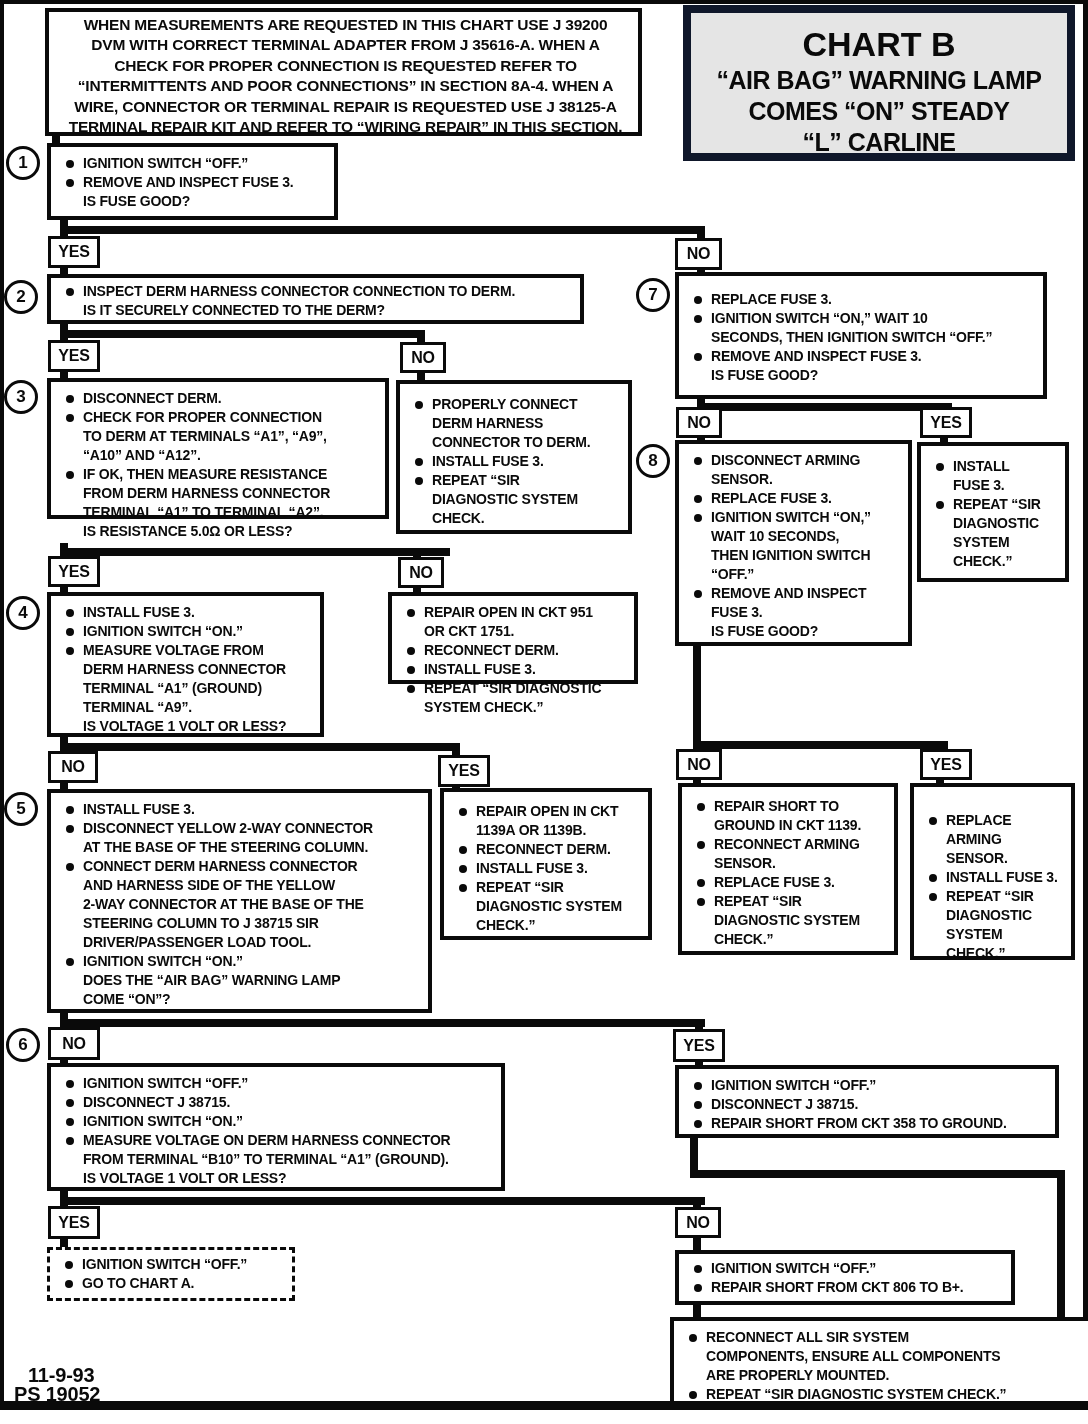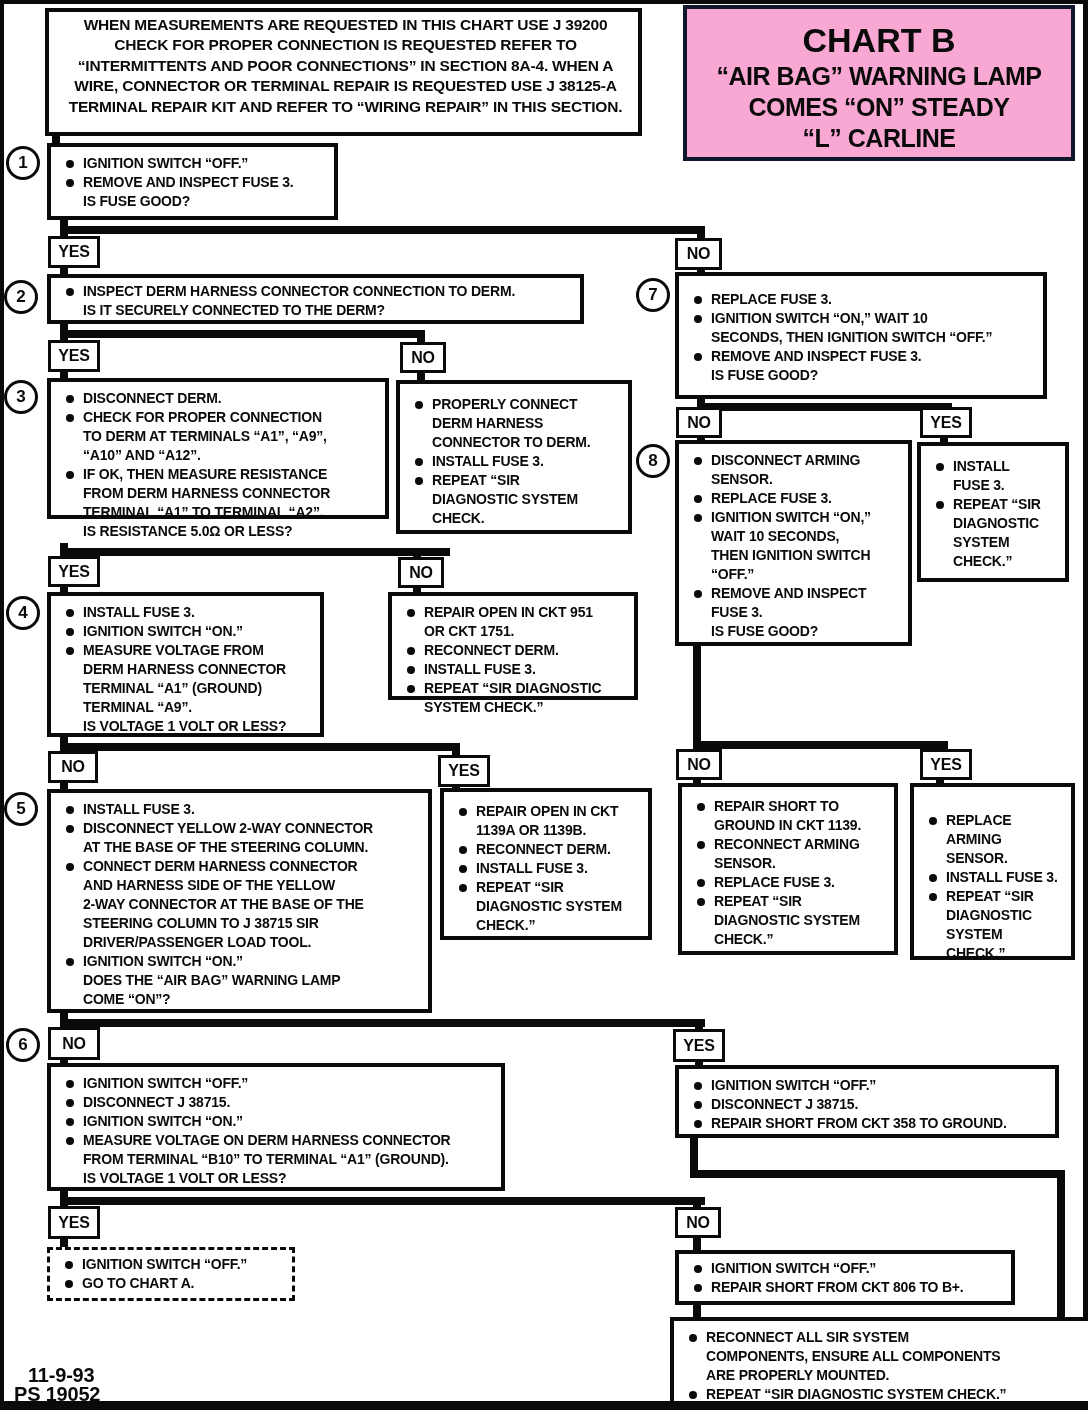--- a/index.html
+++ b/index.html
@@ -15,21 +15,21 @@
   .dot.on::before{content:'';position:absolute;left:11px;top:6px;width:8px;height:8px;
        background:#0a0a0a;border-radius:50%;}
   .btxt{flex:1;}
   .pline{padding-left:4px;}
   .lbl{position:absolute;background:#fff;border:3px solid #0a0a0a;z-index:3;
        display:flex;align-items:center;justify-content:center;
        font-size:16px;box-sizing:border-box;}
   .circ{position:absolute;width:34px;height:34px;border:3px solid #0a0a0a;border-radius:50%;
        background:#fff;display:flex;align-items:center;justify-content:center;
        font-size:17px;z-index:3;box-sizing:border-box;}
-  .titlebox{position:absolute;border:4px solid #0f172a;background:#f9a8d4;z-index:2;
+  .titlebox{position:absolute;border:8px solid #0f172a;background:#e5e5e5;z-index:2;
        text-align:center;box-sizing:border-box;}
   .titlebox .h1{font-size:34px;line-height:42px;margin-top:10px;letter-spacing:0;}
   .titlebox .h2{font-size:25px;line-height:31px;letter-spacing:-0.5px;}
   .intro{font-size:15.5px;line-height:20.4px;padding:3px 8px;}
   .footer{position:absolute;font-size:20px;z-index:2;}
 </style>
 </head>
 <body>
 
 <div class="page">
@@ -64,20 +64,21 @@
   <div class="ln" style="left:60px;top:1191px;width:8px;height:58px;"></div>
   <div class="ln" style="left:60px;top:1197px;width:645px;height:8px;"></div>
   <div class="ln" style="left:693px;top:1203px;width:8px;height:49px;"></div>
   <div class="ln" style="left:690px;top:1138px;width:8px;height:40px;"></div>
   <div class="ln" style="left:690px;top:1170px;width:375px;height:8px;"></div>
   <div class="ln" style="left:1057px;top:1170px;width:8px;height:149px;"></div>
   <div class="ln" style="left:693px;top:1305px;width:8px;height:14px;"></div>
 
   <div class="box intro" style="left:45px;top:8px;width:597px;height:128px;text-align:center;">
       <div class="pline">WHEN MEASUREMENTS ARE REQUESTED IN THIS CHART USE J 39200</div>
+      <div class="pline">DVM WITH CORRECT TERMINAL ADAPTER FROM J 35616-A.  WHEN A</div>
       <div class="pline">CHECK FOR PROPER CONNECTION IS REQUESTED REFER TO</div>
       <div class="pline">“INTERMITTENTS AND POOR CONNECTIONS” IN SECTION 8A-4.  WHEN A</div>
       <div class="pline">WIRE, CONNECTOR OR TERMINAL REPAIR IS REQUESTED USE J 38125-A</div>
       <div class="pline">TERMINAL REPAIR KIT AND REFER TO “WIRING REPAIR” IN THIS SECTION.</div>
     </div>
 
   <div class="titlebox" style="left:683px;top:5px;width:392px;height:156px;">
     <div class="h1">CHART B</div>
     <div class="h2">“AIR BAG” WARNING LAMP</div>
     <div class="h2">COMES “ON” STEADY</div>
@@ -367,21 +368,21 @@
       </div>
       <div class="brow">
         <span class="dot"></span>
         <span class="btxt">SYSTEM</span>
       </div>
       <div class="brow">
         <span class="dot"></span>
         <span class="btxt">CHECK.”</span>
       </div>
     </div>
-  <div class="box" style="left:388px;top:592px;width:250px;height:108px;">
+  <div class="box" style="left:388px;top:592px;width:250px;height:92px;">
       <div class="brow">
         <span class="dot on"></span>
         <span class="btxt">REPAIR OPEN IN CKT 951</span>
       </div>
       <div class="brow">
         <span class="dot"></span>
         <span class="btxt">OR CKT 1751.</span>
       </div>
       <div class="brow">
         <span class="dot on"></span>

